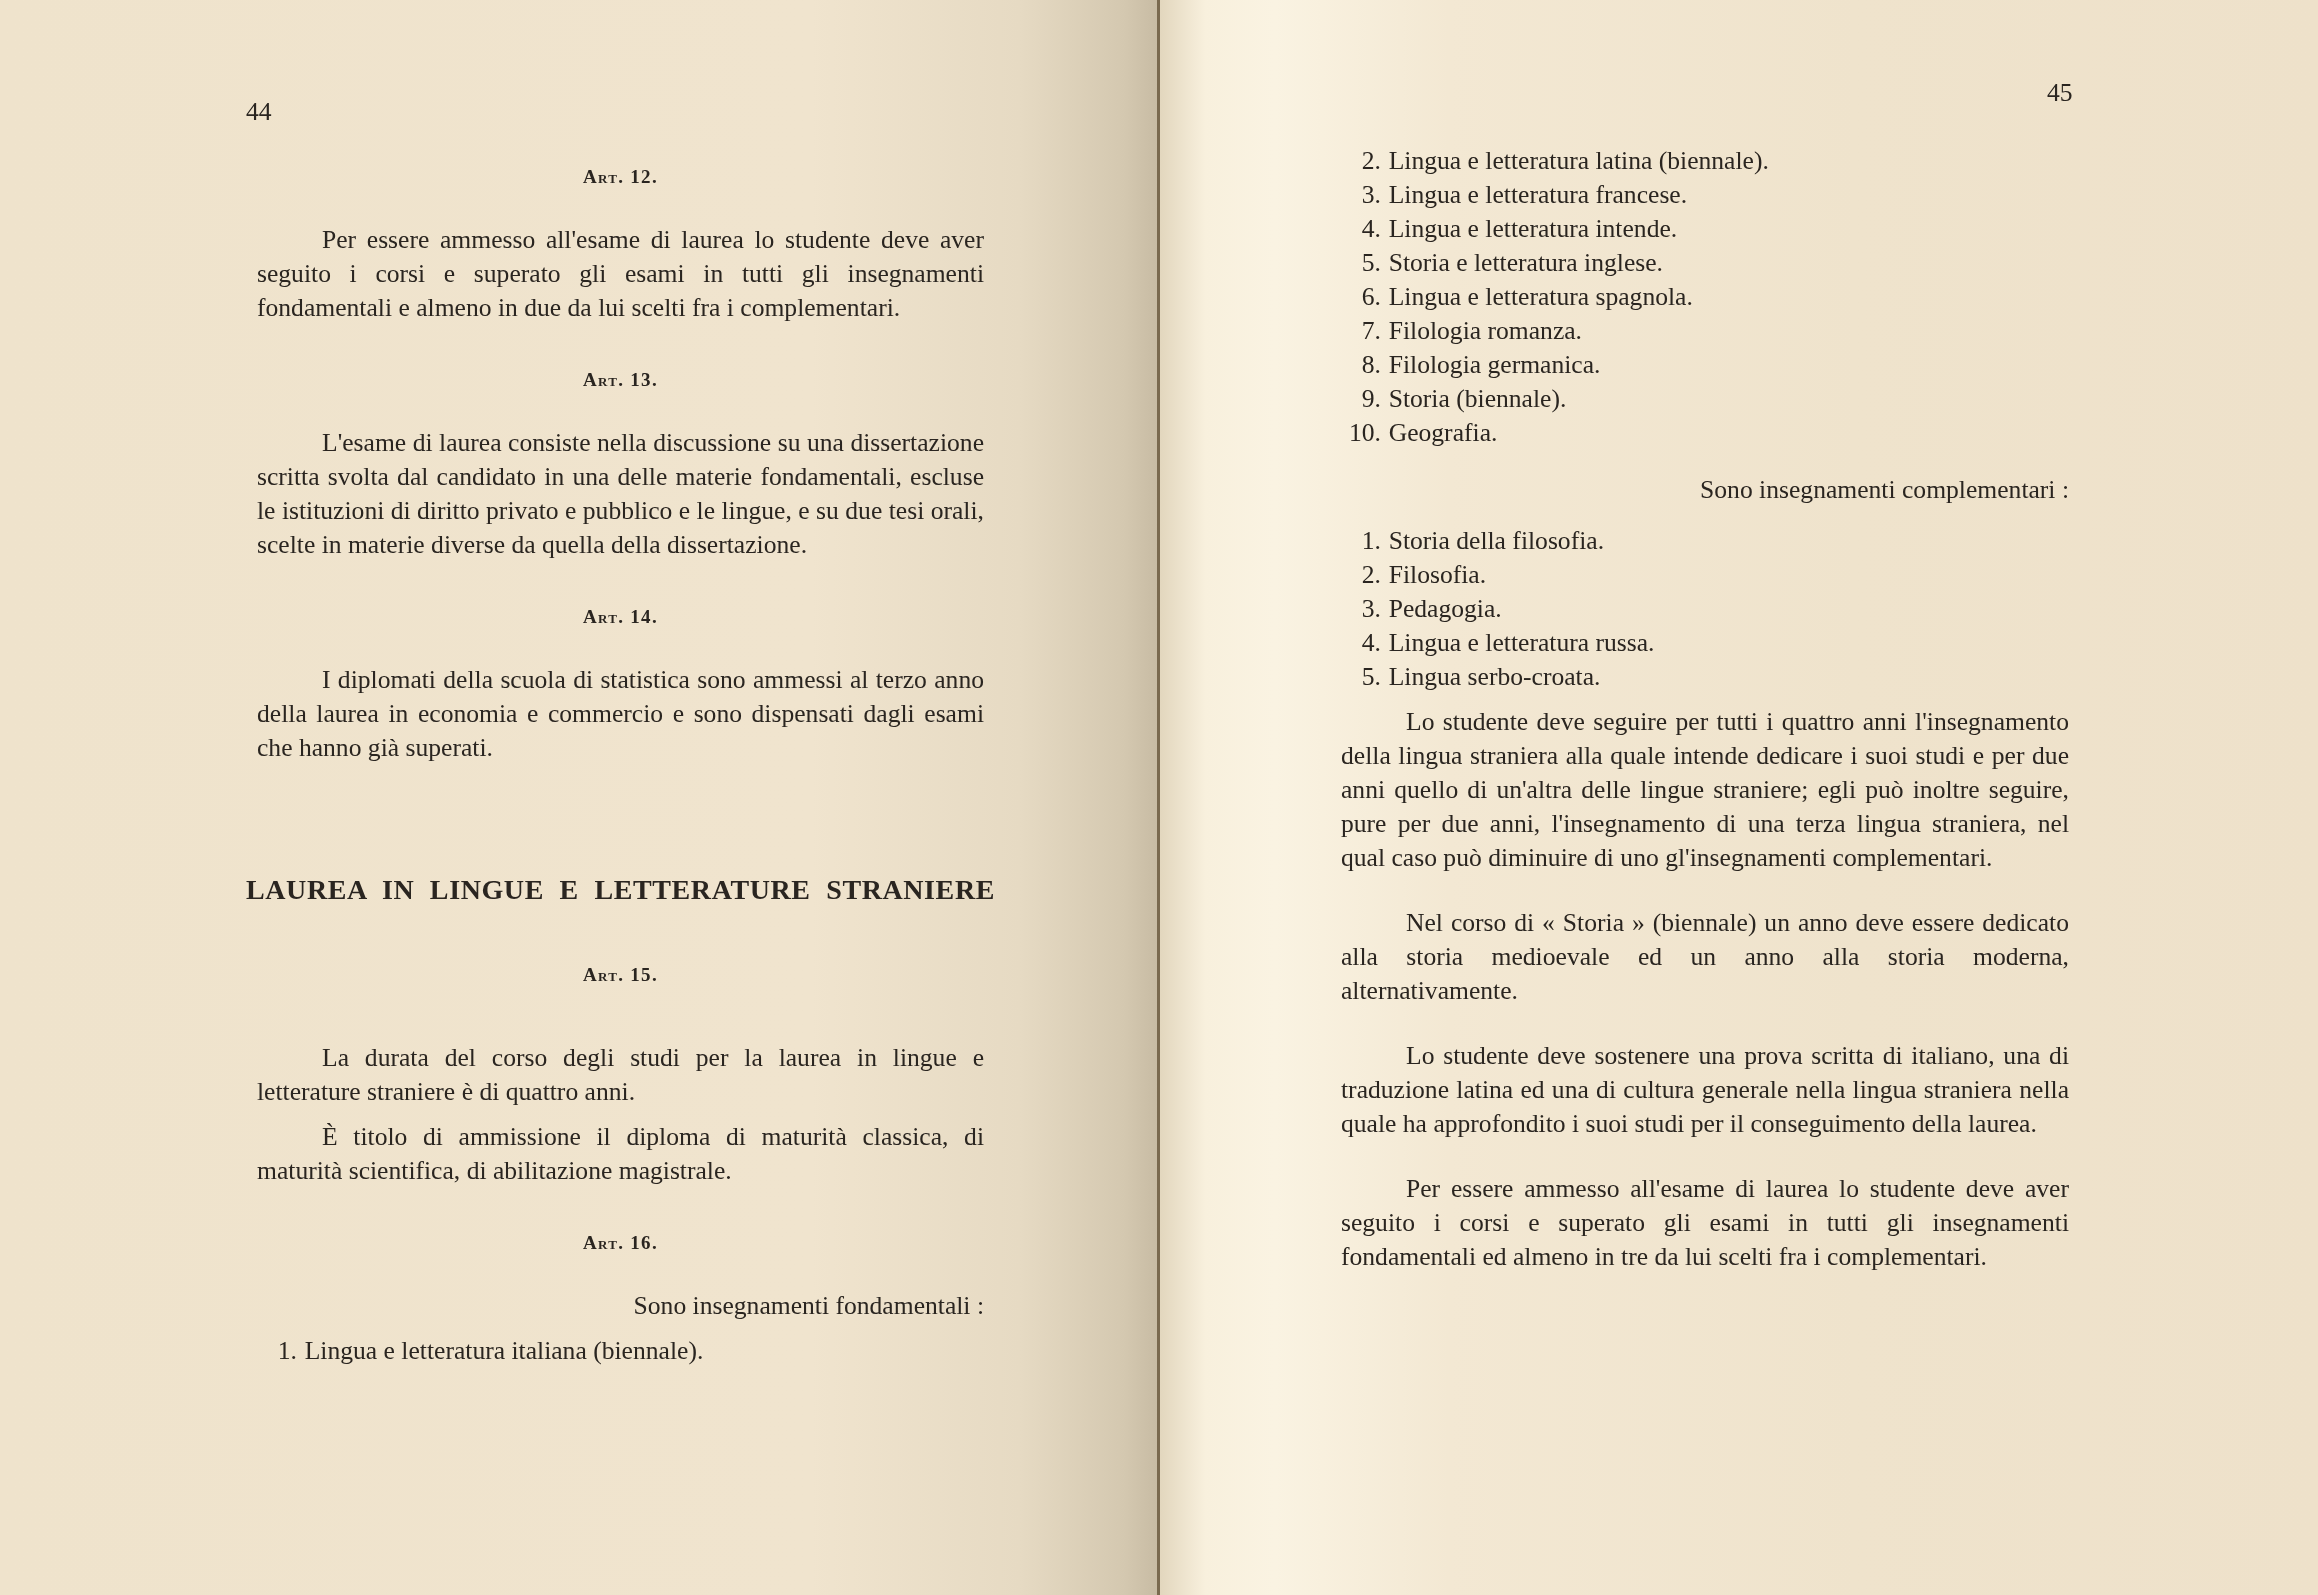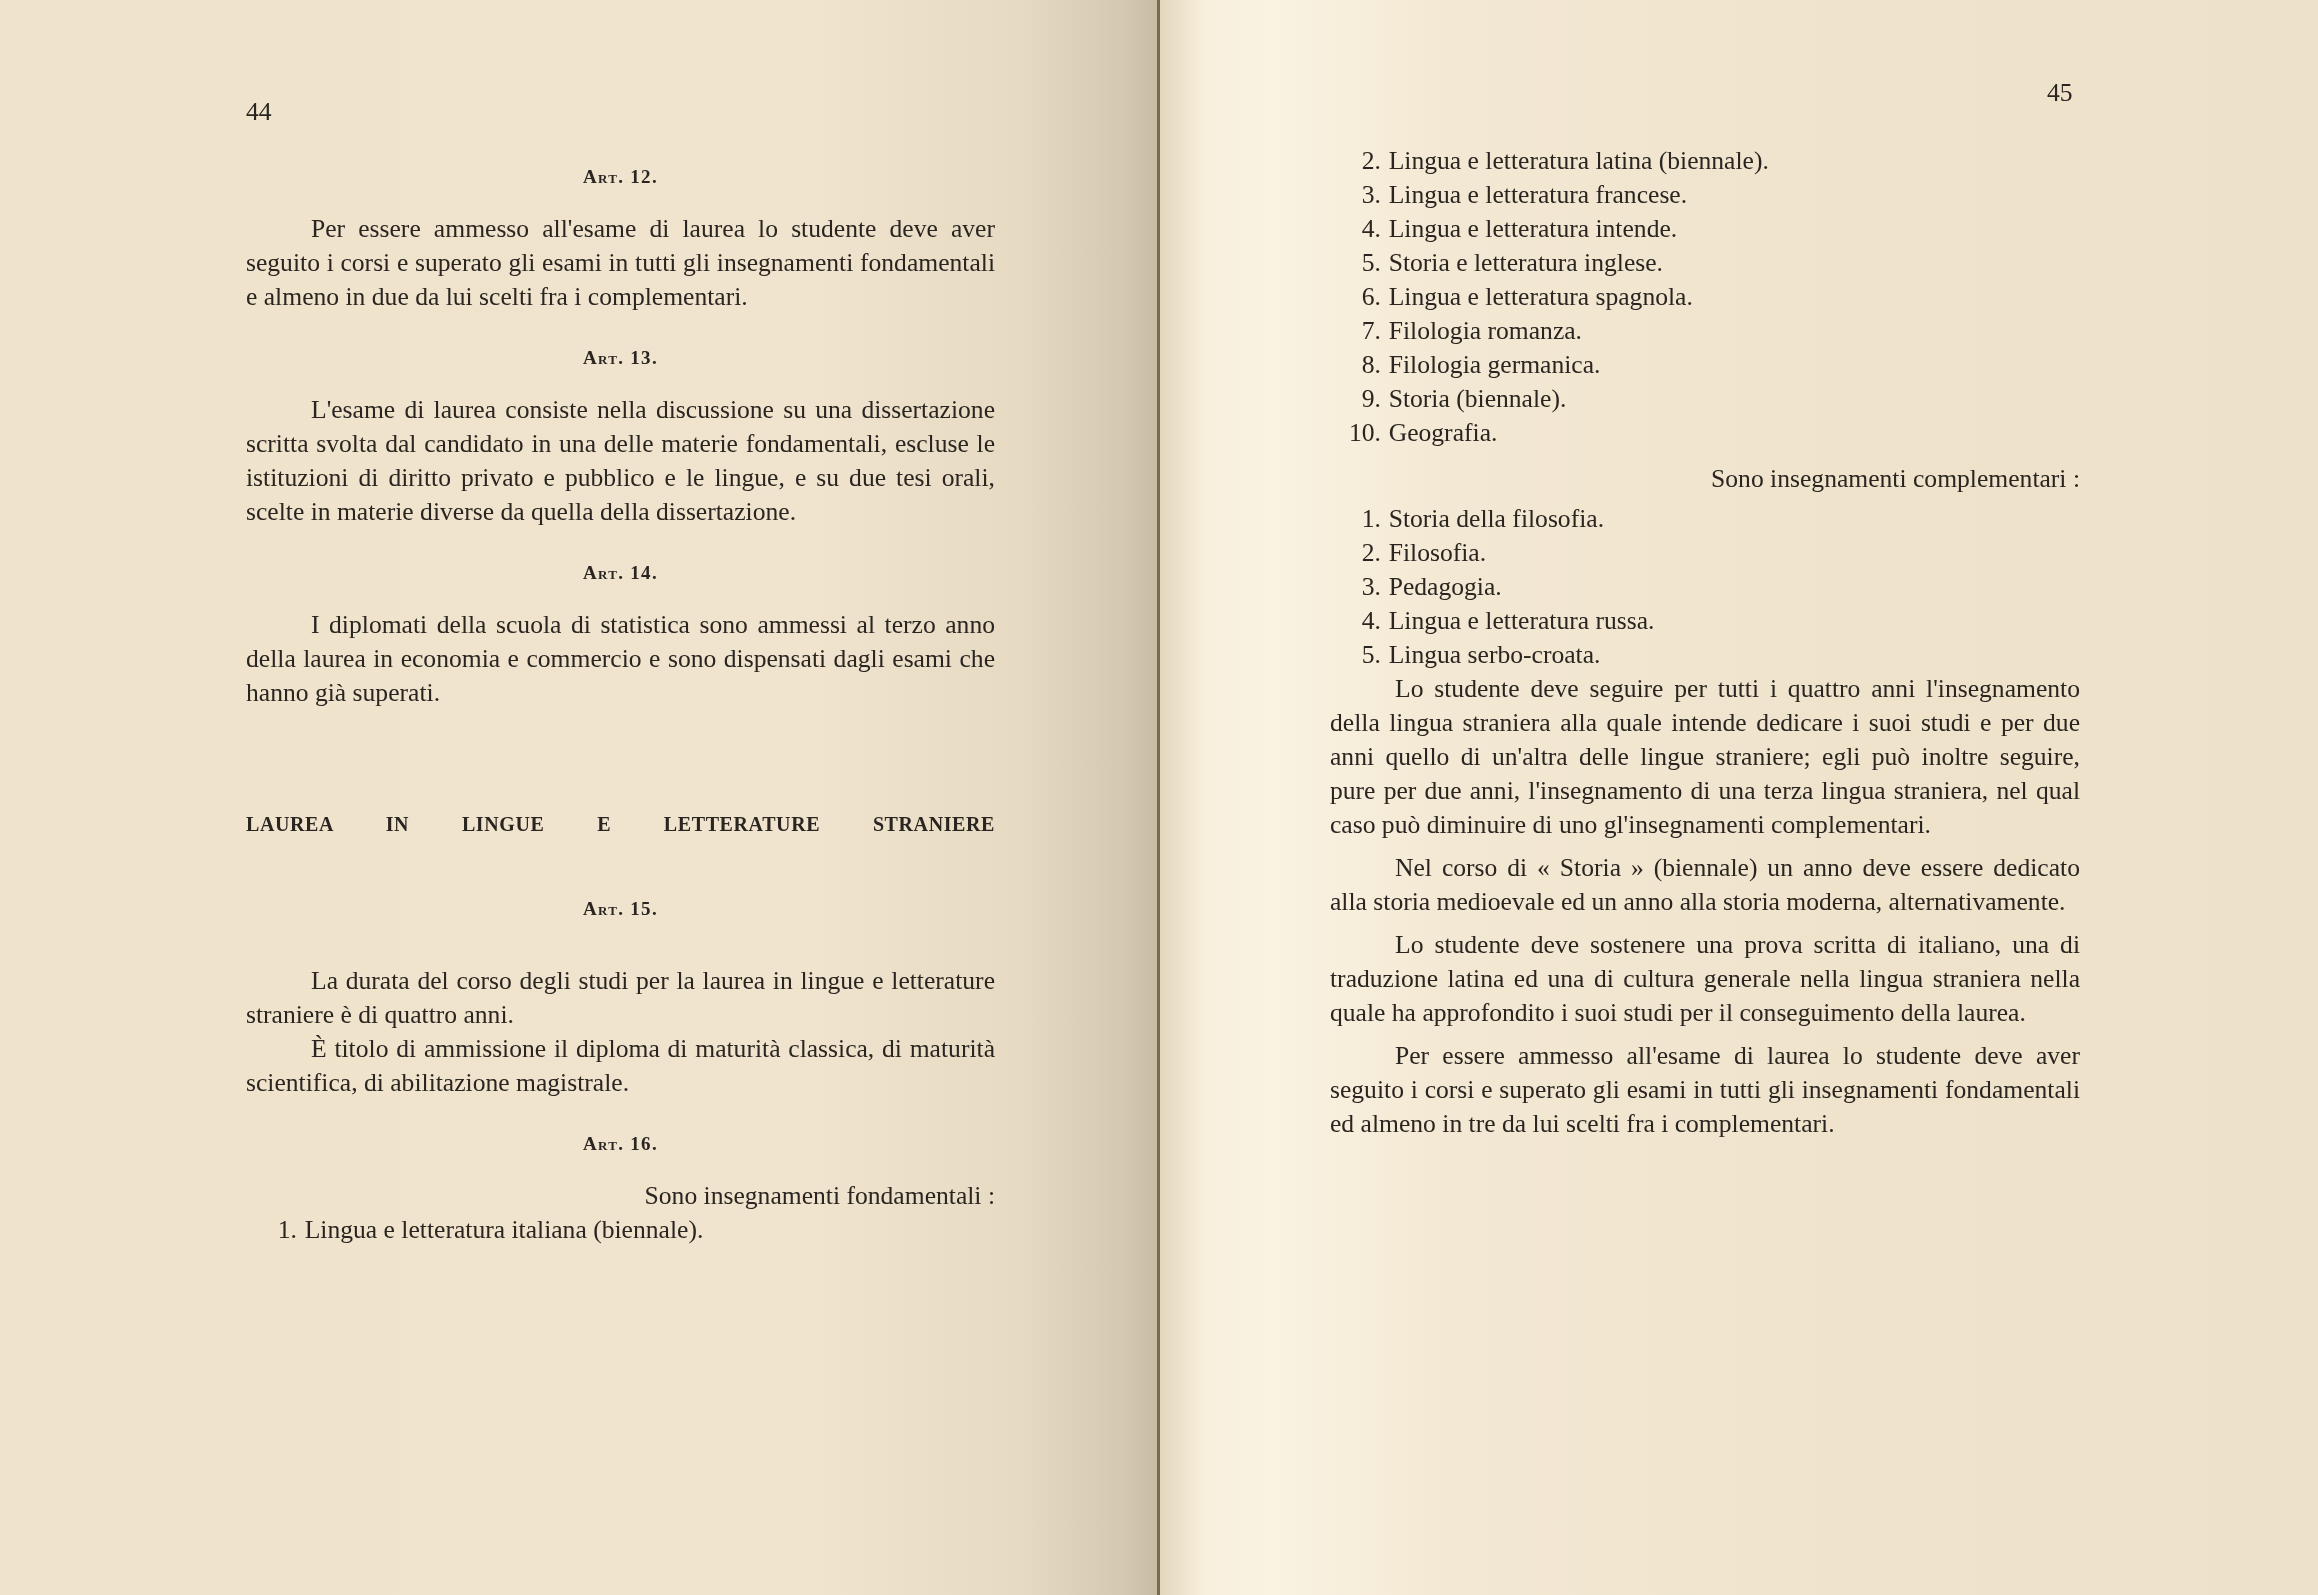--- a/index.html
+++ b/index.html
@@ -35,26 +35,26 @@
   .content {
     position: absolute; font-size: 25.6px; line-height: 34px;
     text-align: justify;
   }
   .left .content { left: 246px; width: 749px; top: 160px; }
   .right .content { left: 171px; width: 750px; top: 144px; }
   .art-heading {
     text-align: center; font-size: 19px; letter-spacing: 1.3px;
     font-variant: small-caps; margin: 0;
   }
-  p { margin: 0; }
+  p { margin: 11px; }
   .indent { text-indent: 65px; }
   .gap-s { height: 18px; }
   .gap-m { height: 27px; }
   .section-title {
-    text-align: justify; text-align-last: justify; font-size: 20px; letter-spacing: 0.6px;
+    text-align: justify; text-align-last: justify; font-size: 28px; letter-spacing: 0.6px;
     margin: 0;
   }
   .list { margin: 0; padding: 0; list-style: none; }
   .list li { padding-left: 59px; text-align: left; white-space: nowrap; }
   .list .num { display: inline-block; width: 38px; text-align: right; margin-right: 7.7px; margin-left: -46px; }
   .plain { text-align: right; }
 </style>
 </head>
 <body>
 

